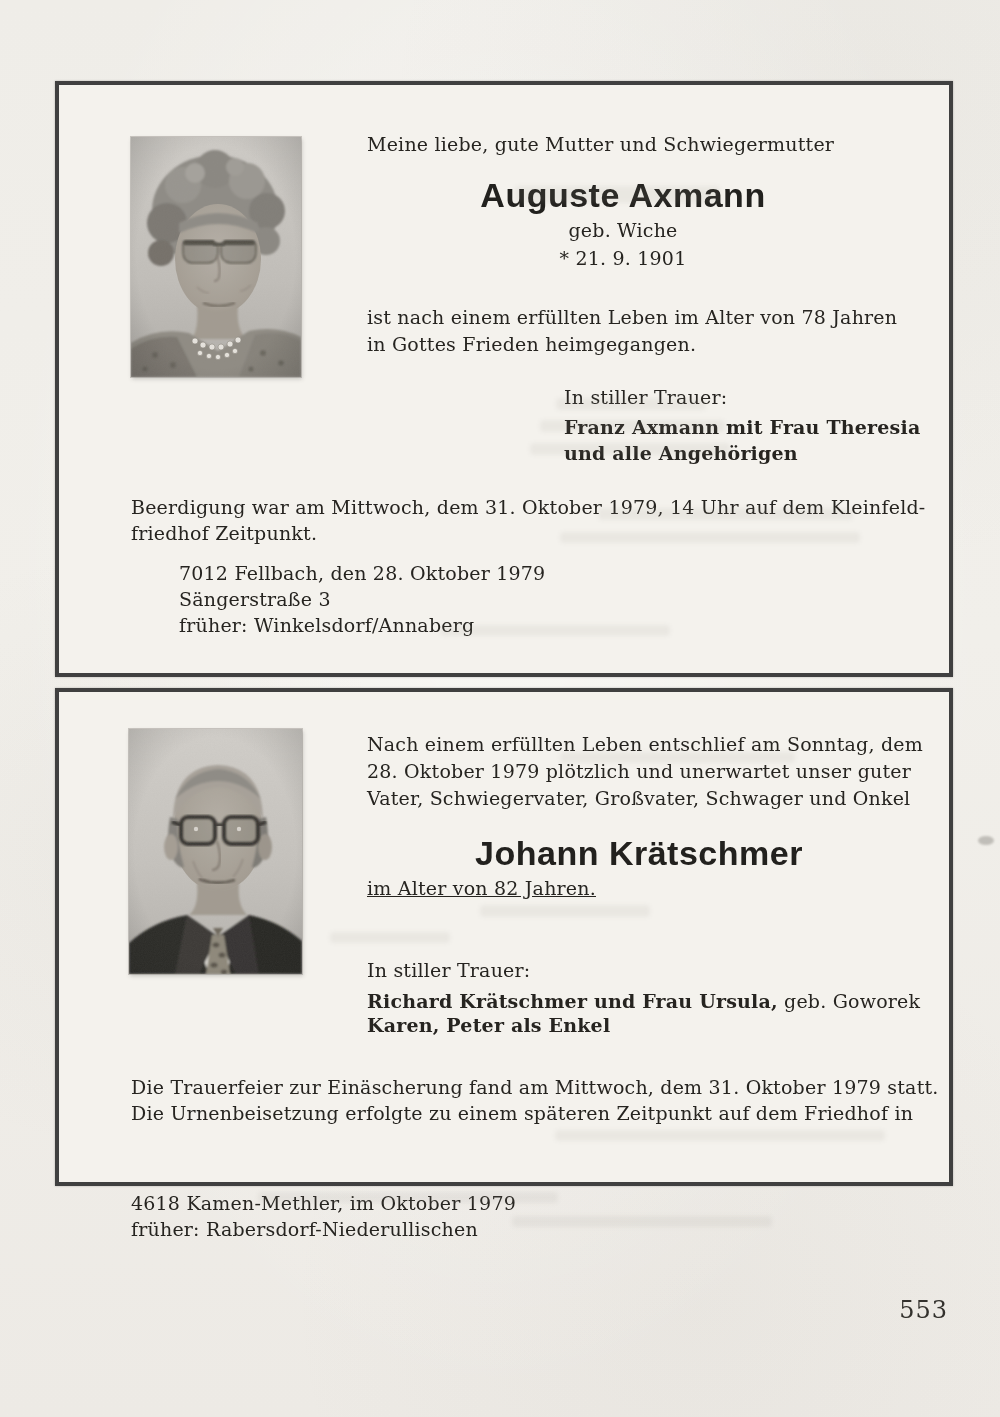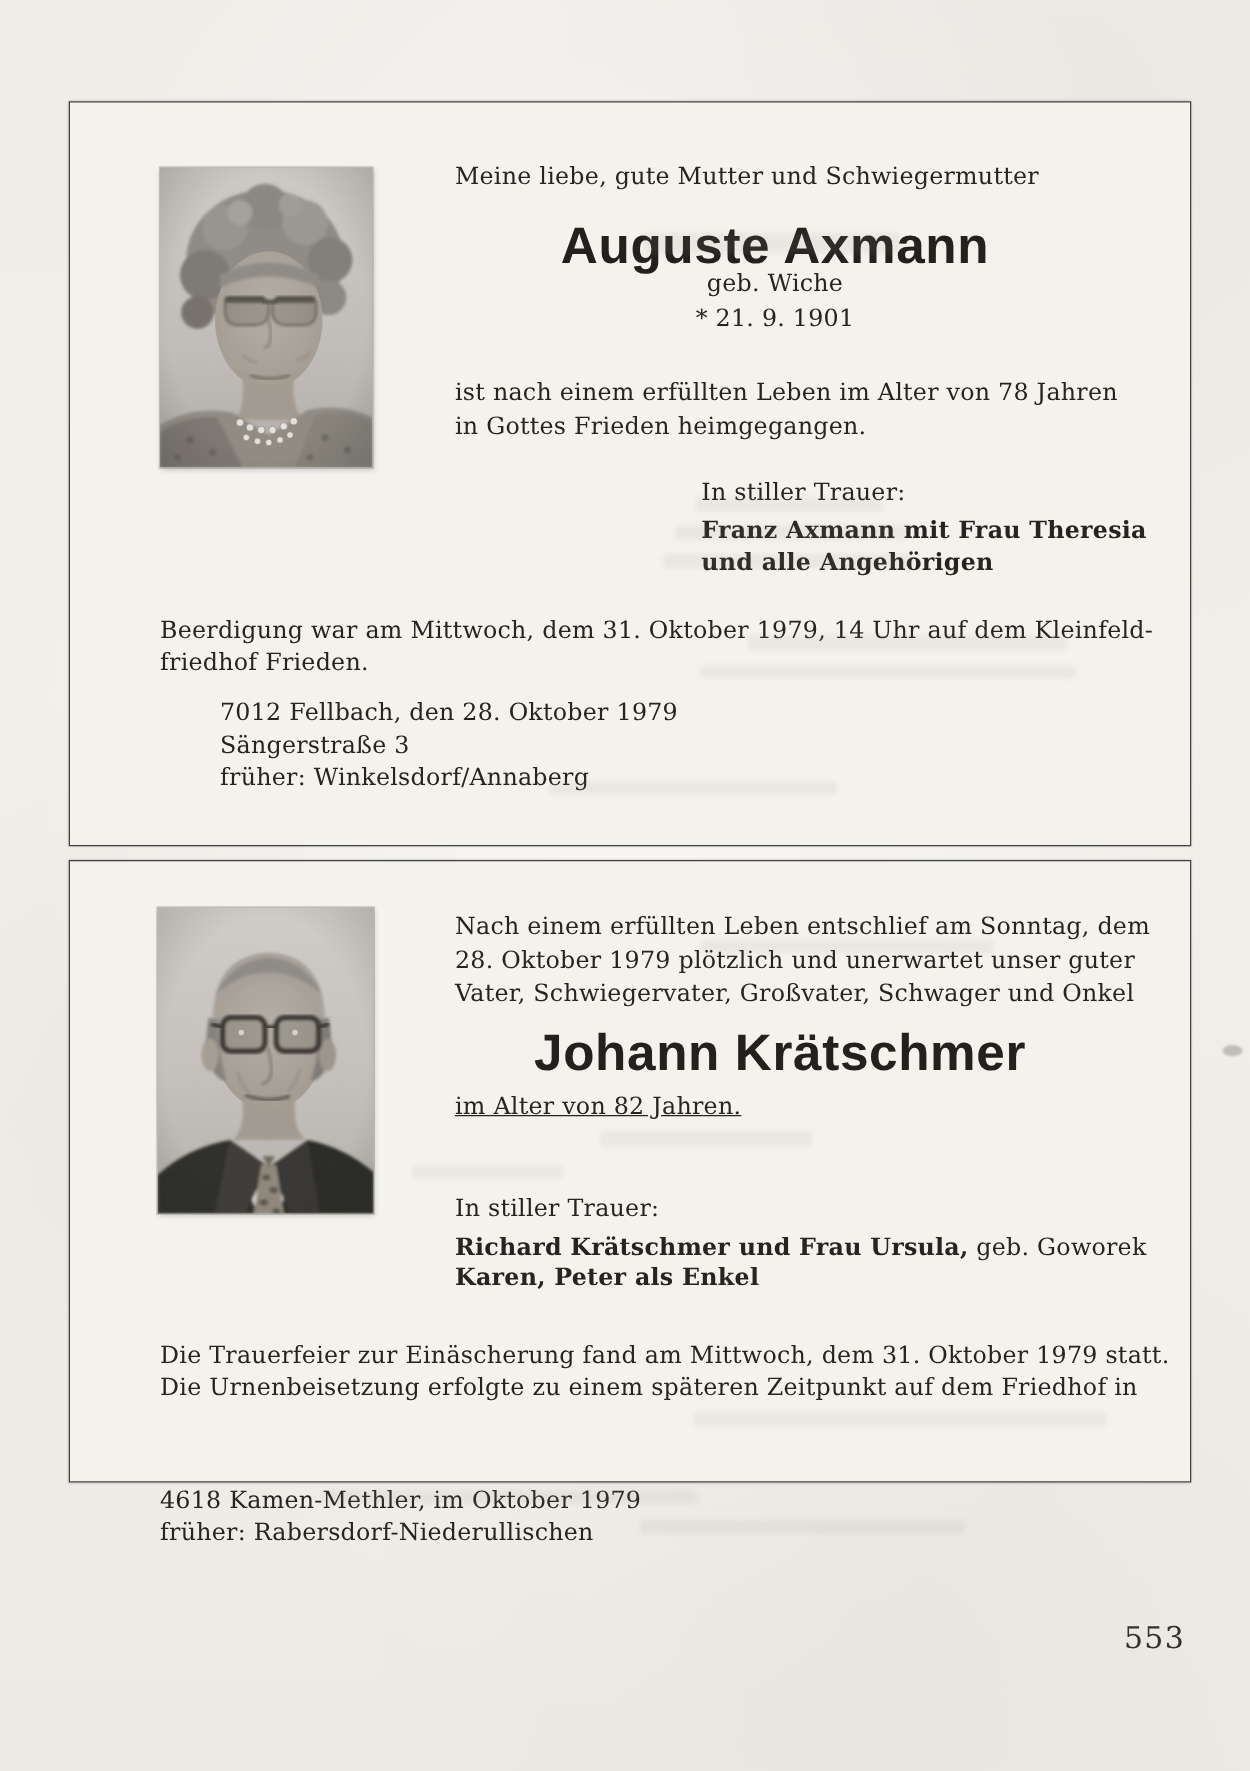--- a/index.html
+++ b/index.html
@@ -19,41 +19,41 @@
   .paper::after{ 
     content:"";position:absolute;inset:0;
     background:
       radial-gradient(circle at 85% 8%, rgba(150,145,135,.06), transparent 30%),
       radial-gradient(circle at 12% 60%, rgba(150,145,135,.05), transparent 25%),
       radial-gradient(circle at 70% 92%, rgba(150,145,135,.05), transparent 28%);
   }
   .notice-card{
     position:absolute;left:55px;width:898px;
     background:#f4f2ed;
-    border:1px solid #404040;
+    border:4px solid #404040;
     box-sizing:border-box;
     box-shadow:0 0 2px rgba(0,0,0,.25);
   }
   #card-1{top:81px;height:596px;}
   #card-2{top:688px;height:498px;}
   .notice-card *{position:absolute;white-space:nowrap;}
   .photo{
     width:170px;height:240px;overflow:hidden;
     box-shadow:0 0 0 1px rgba(120,115,108,.35), 1px 2px 4px rgba(60,58,54,.25);
     background:#bdbab5;
   }
   #card-1 .photo{left:72px;top:52px;}
   #card-2 .photo{left:70px;top:37px;width:173px;height:245px;}
   .photo svg{position:absolute;left:0;top:0;width:100%;height:100%;}
   .t{font-size:19px;line-height:27px;letter-spacing:.2px;}
   .intro{left:308px;top:46px;}
   .name-heading{
     left:308px;top:91px;width:512px;text-align:center;
     font-family:"Liberation Sans","DejaVu Sans",sans-serif;
-    font-weight:bold;font-size:41px;letter-spacing:.5px;color:#22211e;
+    font-weight:bold;font-size:34px;letter-spacing:.5px;color:#22211e;
   }
   #card-2 .name-heading{top:126px;}
   .sub-center{left:308px;width:512px;text-align:center;}
   .maiden{top:132px;}
   .birth{top:160px;}
   .body-block{left:308px;top:219px;}
   .body-block div, .multi div{position:static;display:block;}
   .mourn-label-1{left:505px;top:299px;}
   .mourners-1{left:505px;top:329px;font-weight:bold;line-height:26px;}
   .funeral-1{left:72px;top:409px;line-height:26px;}
@@ -187,21 +187,21 @@
   </div>
 
   <div class="t mourn-label-1">In stiller Trauer:</div>
   <div class="t mourners-1 multi">
     <div>Franz Axmann mit Frau Theresia</div>
     <div>und alle Angehörigen</div>
   </div>
 
   <div class="t funeral-1 multi">
     <div>Beerdigung war am Mittwoch, dem 31. Oktober 1979, 14 Uhr auf dem Kleinfeld-</div>
-    <div>friedhof Frieden.</div>
+    <div>friedhof Zeitpunkt.</div>
   </div>
 
   <div class="t address-1 multi">
     <div>7012 Fellbach, den 28. Oktober 1979</div>
     <div>Sängerstraße 3</div>
     <div>früher: Winkelsdorf/Annaberg</div>
   </div>
 </section>
 
 <section class="notice-card" id="card-2">
@@ -280,21 +280,21 @@
       <rect width="173" height="245" filter="url(#grain2)"></rect>
     </svg>
   </div>
 
   <div class="t intro-2 multi">
     <div>Nach einem erfüllten Leben entschlief am Sonntag, dem</div>
     <div>28. Oktober 1979 plötzlich und unerwartet unser guter</div>
     <div>Vater, Schwiegervater, Großvater, Schwager und Onkel</div>
   </div>
 
-  <h1 class="name-heading" style="margin:4px;">Johann Krätschmer</h1>
+  <h1 class="name-heading" style="margin:16px;">Johann Krätschmer</h1>
   <div class="t age-2">im Alter von 82 Jahren.</div>
 
   <div class="t mourn-label-2">In stiller Trauer:</div>
   <div class="t mourner-line-1"><span class="b">Richard Krätschmer und Frau Ursula,</span><span class="r"> geb. Goworek</span></div>
   <div class="t mourner-line-2">Karen, Peter als Enkel</div>
 
   <div class="t funeral-2 multi">
     <div>Die Trauerfeier zur Einäscherung fand am Mittwoch, dem 31. Oktober 1979 statt.</div>
     <div>Die Urnenbeisetzung erfolgte zu einem späteren Zeitpunkt auf dem Friedhof in</div>
   </div>

